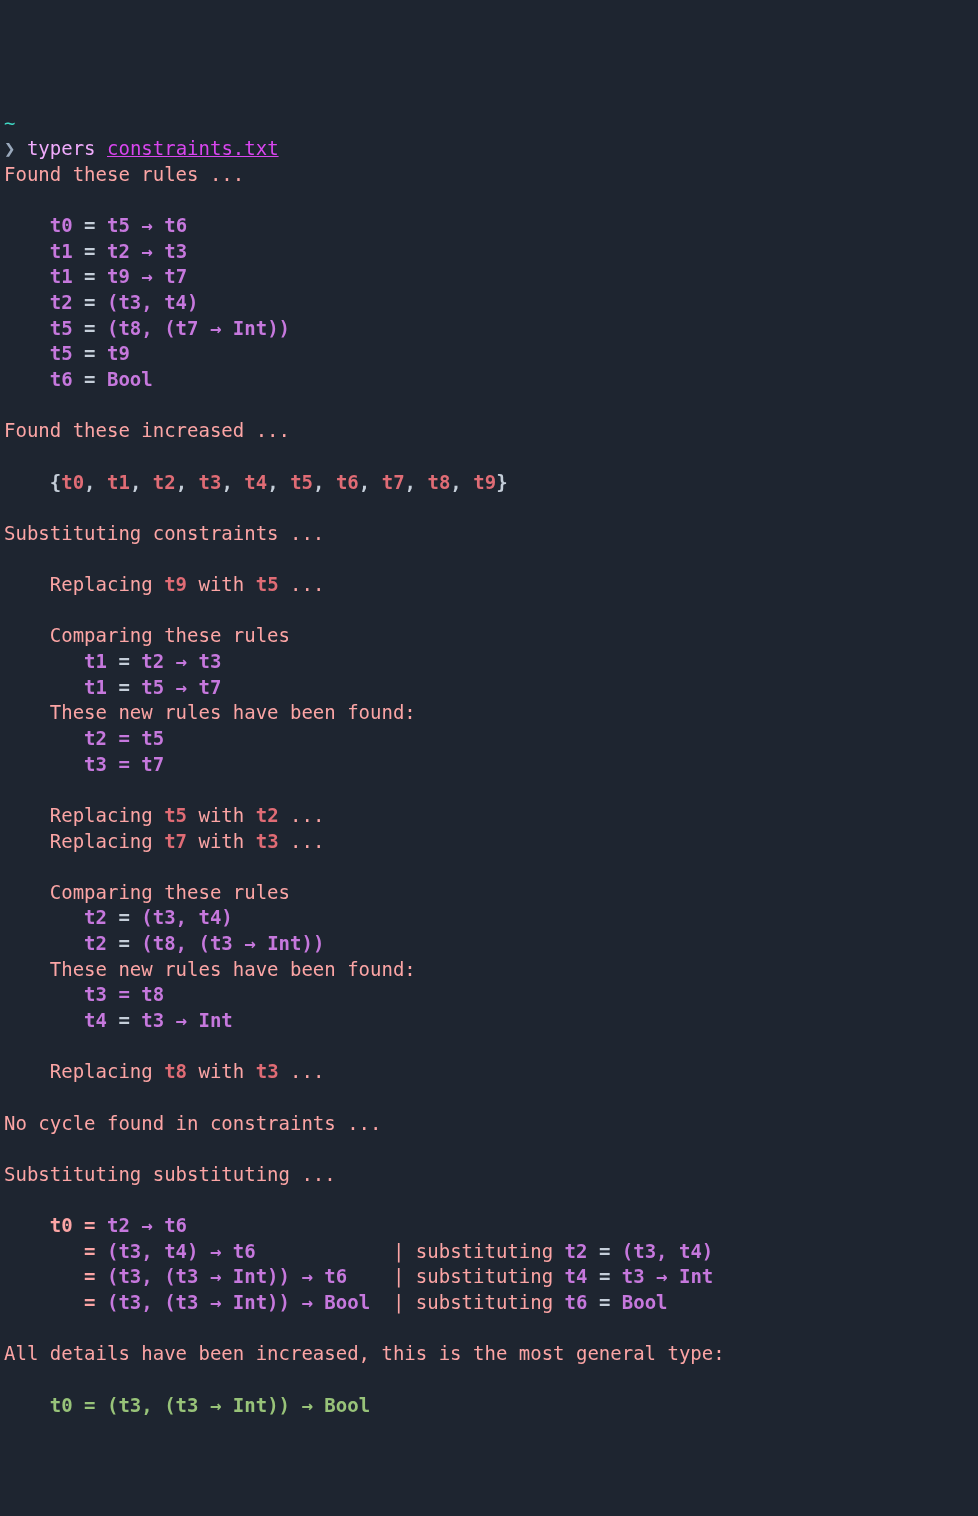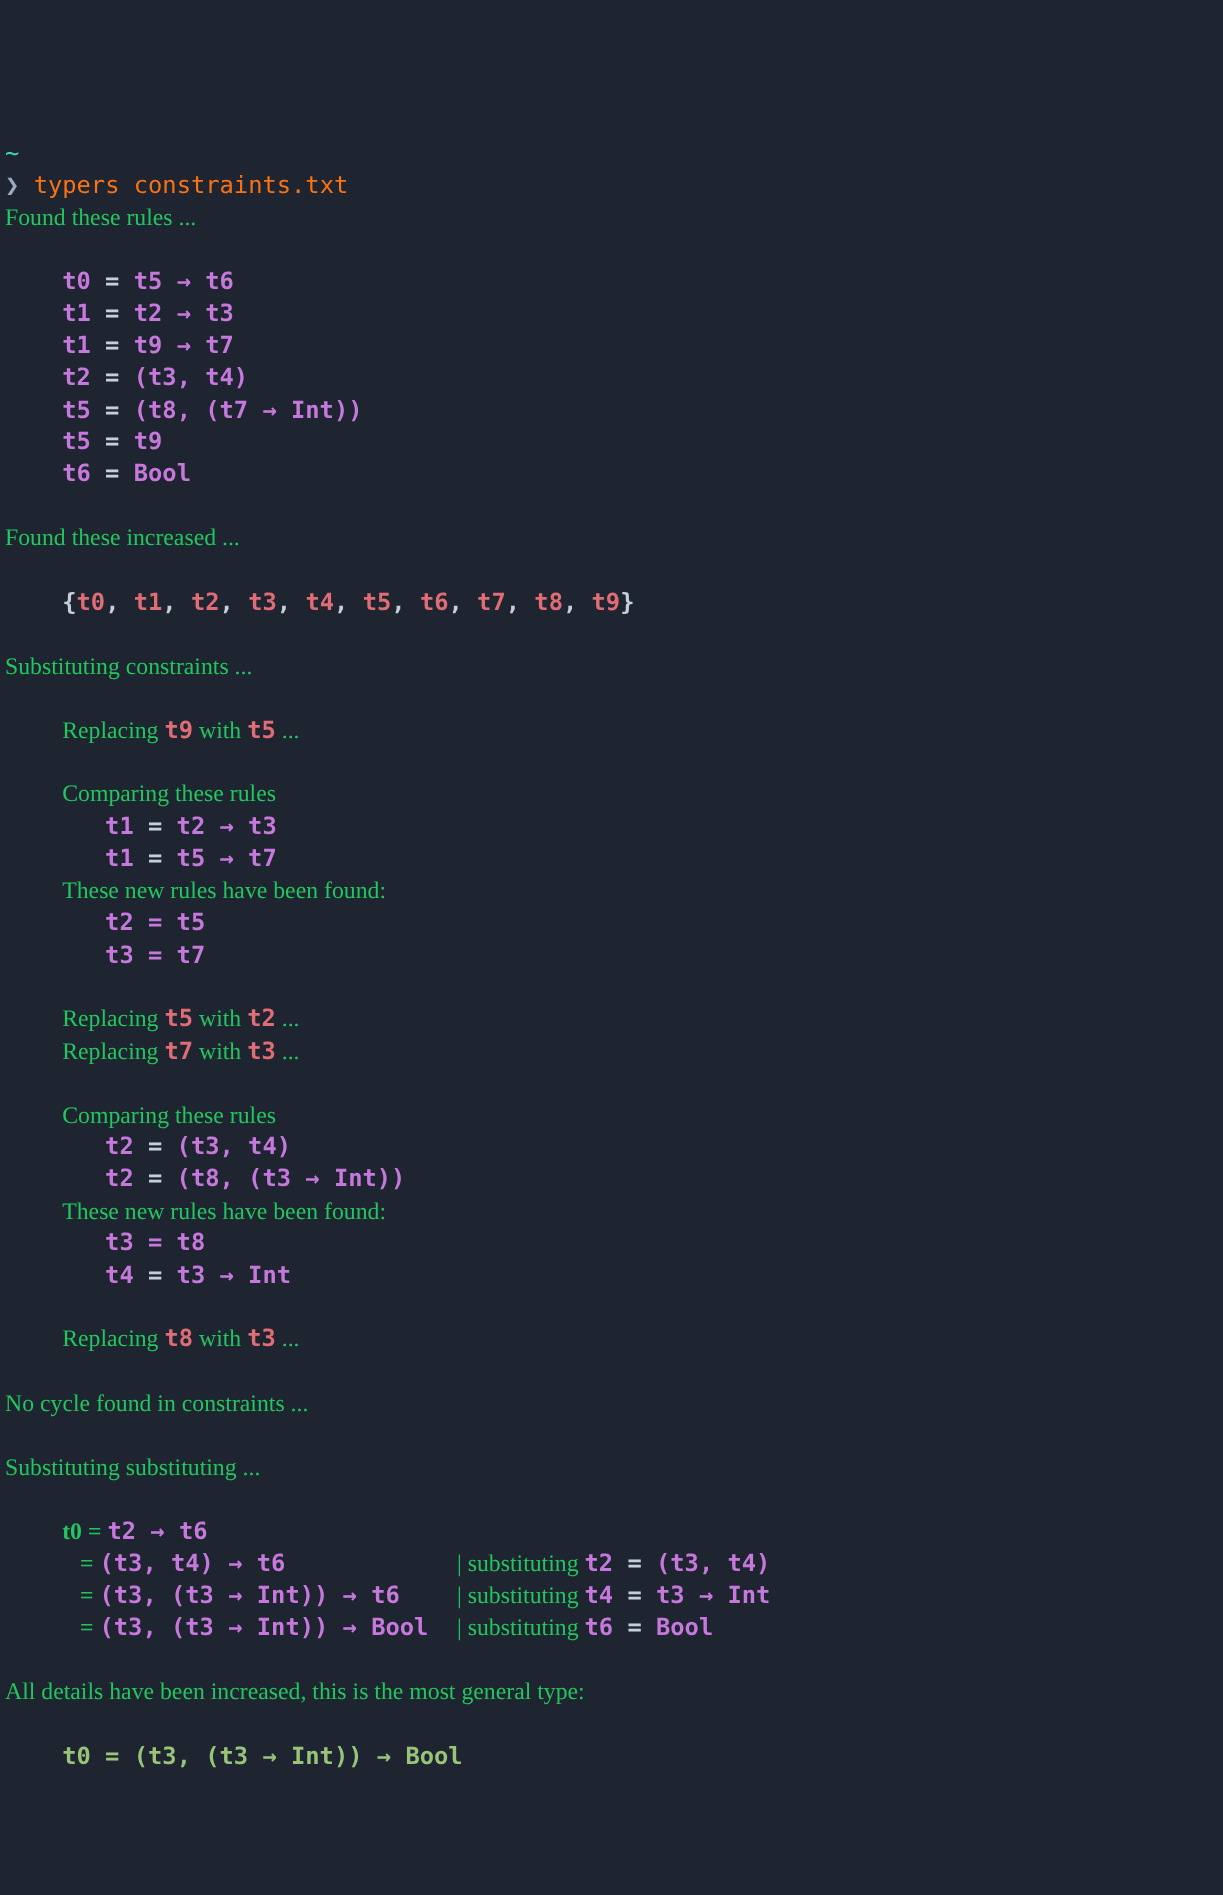--- a/index.html
+++ b/index.html
@@ -9,23 +9,23 @@
     color: #c5ced9;
     font-family: "Menlo", "Consolas", "DejaVu Sans Mono", monospace;
     font-size: 19px;
     line-height: 1.35;
     width: 970px;
     min-height: 1500px;
     white-space: pre;
   }
   .tilde { color: #3fd9c4; }
   .prompt-caret { color: #9aa9bc; font-weight: bold; }
-  .cmd { color: #f97316; }
-  .file { color: #f97316; }
-  .plain { color: #22c55e; font-family: Liberation Serif, serif; }
+  .cmd { color: #f0abfc; }
+  .file { color: #d946ef; text-decoration: underline; }
+  .plain { color: #fca5a5; }
   .tv { color: #c678dd; font-weight: bold; }      
   .eq { color: #c5ced9; font-weight: bold; }      
   .tname { color: #e06c75; font-weight: bold; }   
   .green { color: #98c379; font-weight: bold; }
   .brace { color: #c5ced9; font-weight: bold; }
   .arrow { color: #c678dd; font-weight: bold; }
   .comma { color: #c5ced9; font-weight: bold; }
   .bold { font-weight: bold; }
 </style>
 </head>

